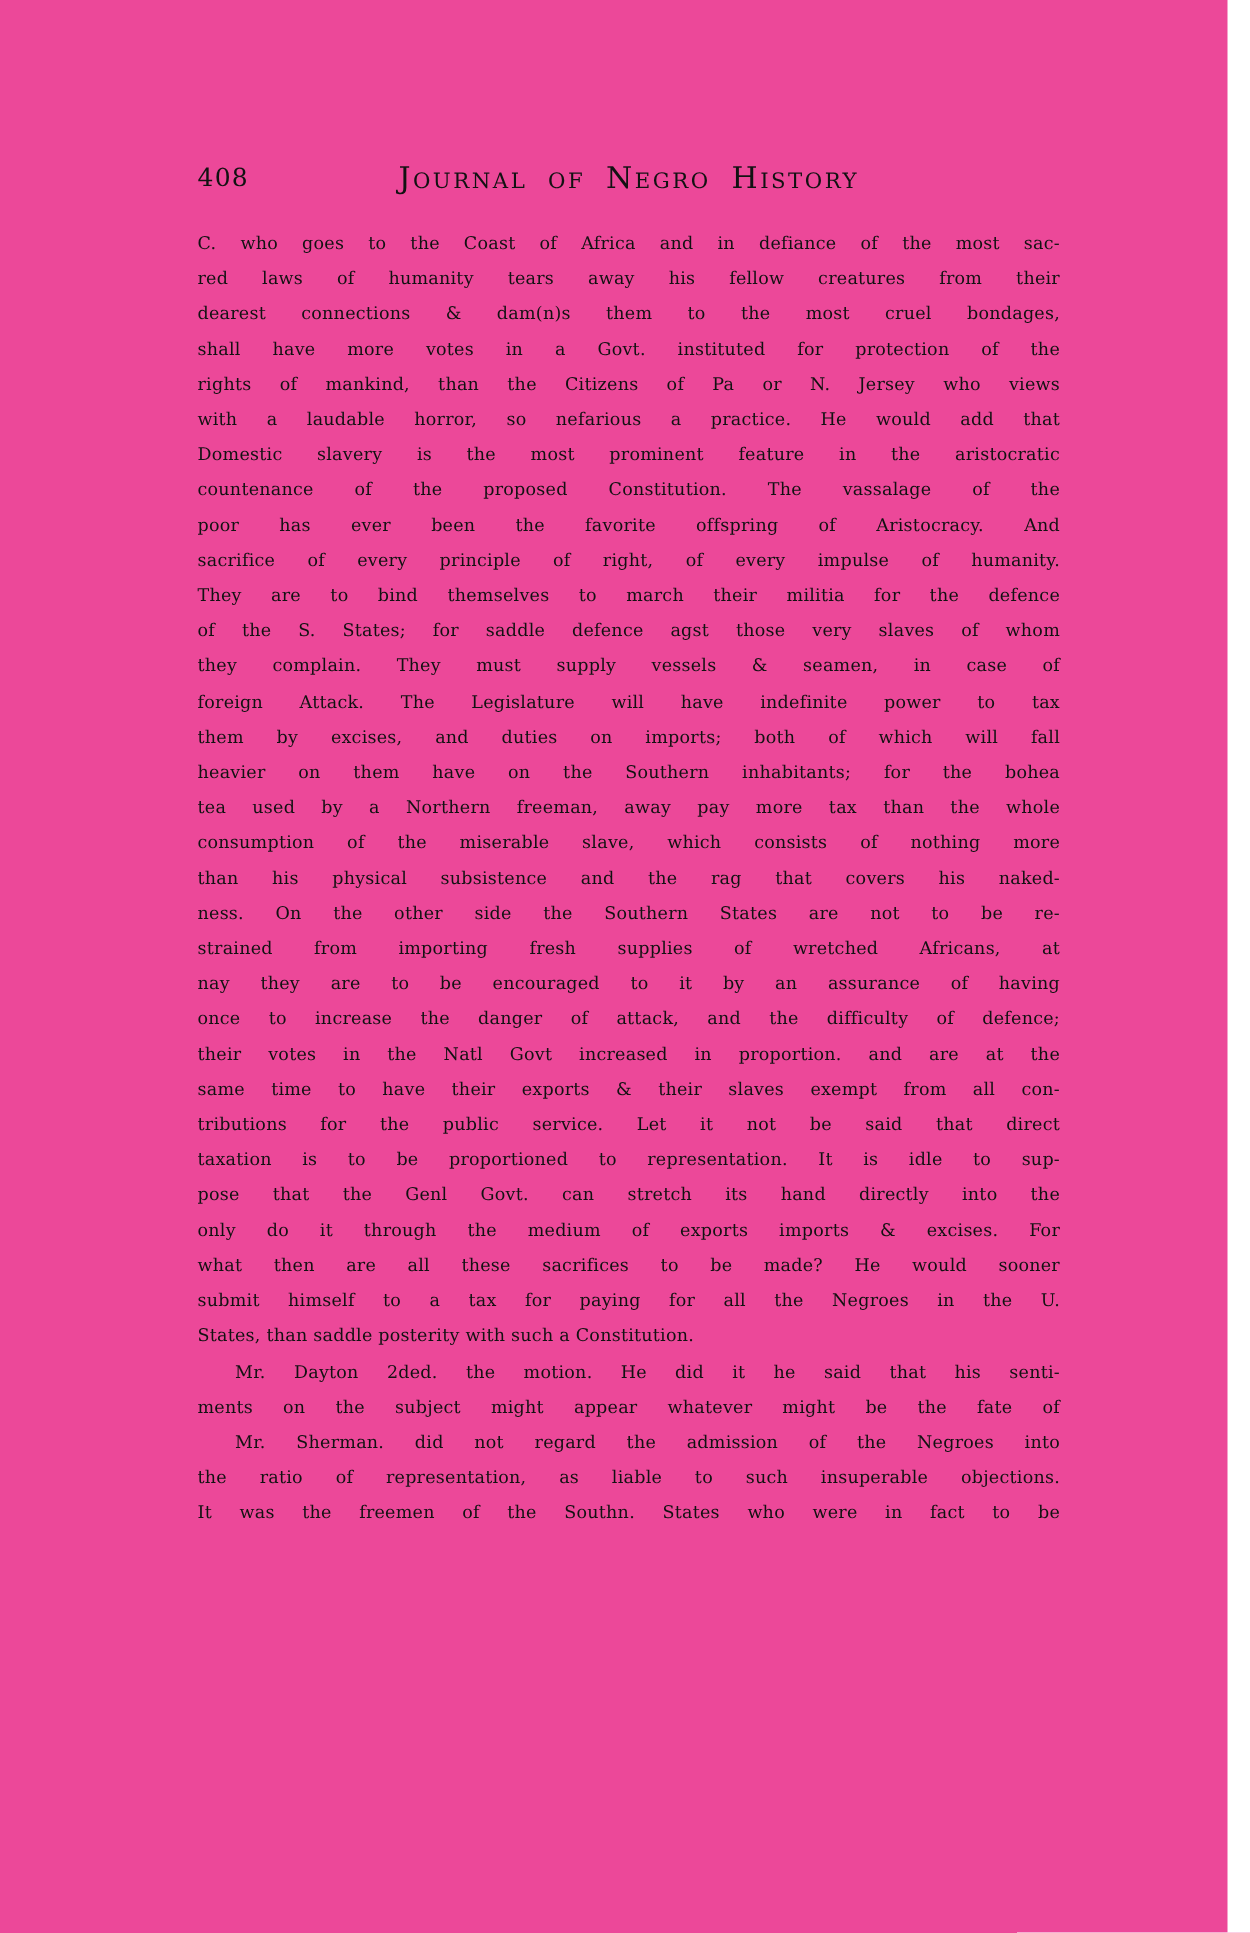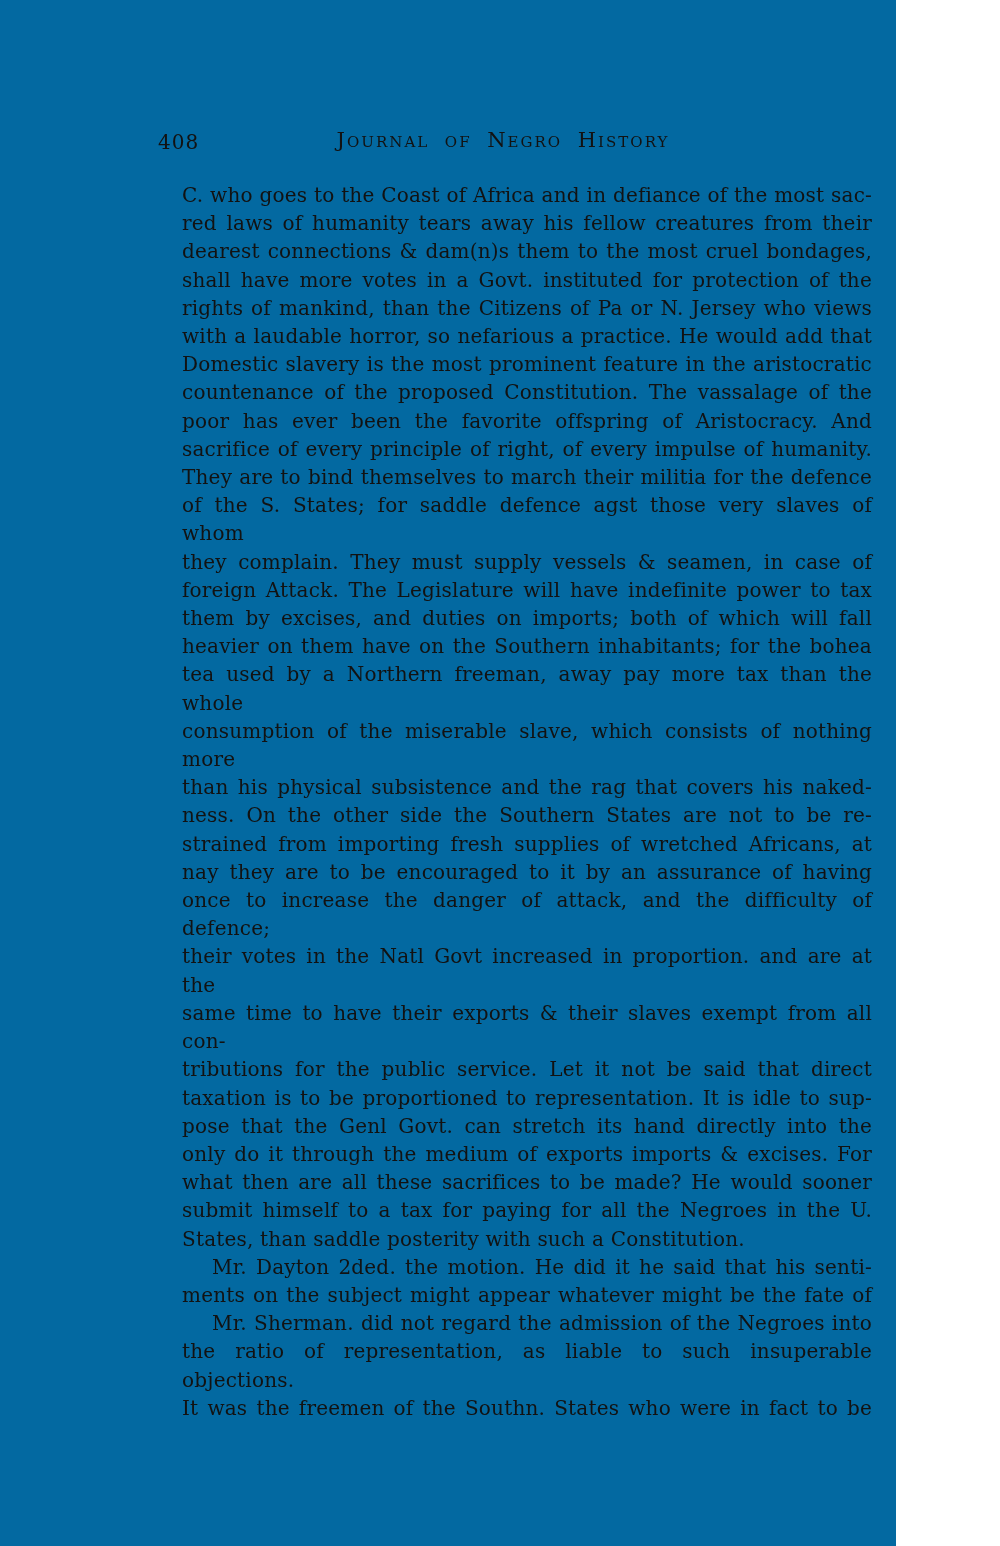--- a/index.html
+++ b/index.html
@@ -2,23 +2,23 @@
 <html><head>
 <meta charset="utf-8">
 <style>
   html, body {
     margin: 0;
     padding: 0;
     background: #ffffff;
   }
   .page {
     position: relative;
-    width: 896px;
+    width: 982px;
     height: 1546px;
-    background: #0369a1;
+    background: #ec4899;
     color: #121212;
     font-family: "DejaVu Serif", "Liberation Serif", serif;
     overflow: hidden;
   }
   .page-header {
     position: absolute;
     top: 128px;
     left: 158px;
     width: 690px;
     height: 30px;
@@ -26,33 +26,32 @@
   .page-number {
     position: absolute;
     left: 0;
     top: 2px;
     font-size: 20px;
     letter-spacing: 1px;
   }
   .journal-title {
     text-align: center;
     font-variant: small-caps;
-    font-size: 21px;
+    font-size: 24px;
     letter-spacing: 2px;
     word-spacing: 7px;
   }
   .page-body {
     position: absolute;
     top: 181px;
     left: 158px;
     width: 690px;
-    font-size: 20px;
+    font-size: 14px;
     line-height: 28.2px;
     letter-spacing: 0.2px;
-    margin-left: 24px;
   }
   .paragraph { margin: 0; }
   .line {
     text-align: justify;
     text-align-last: justify;
     white-space: normal;
   }
   .line.flush {
     text-align-last: left;
   }

